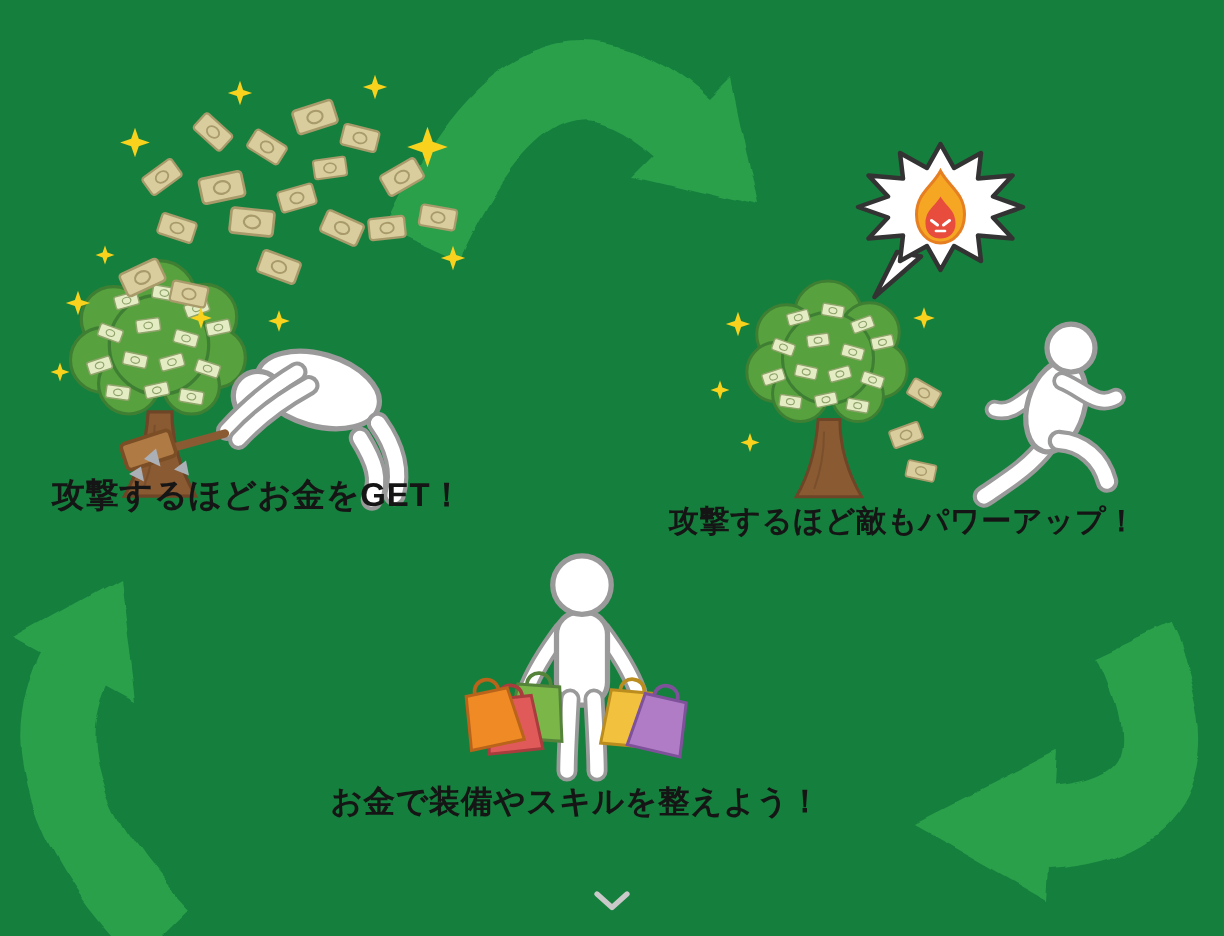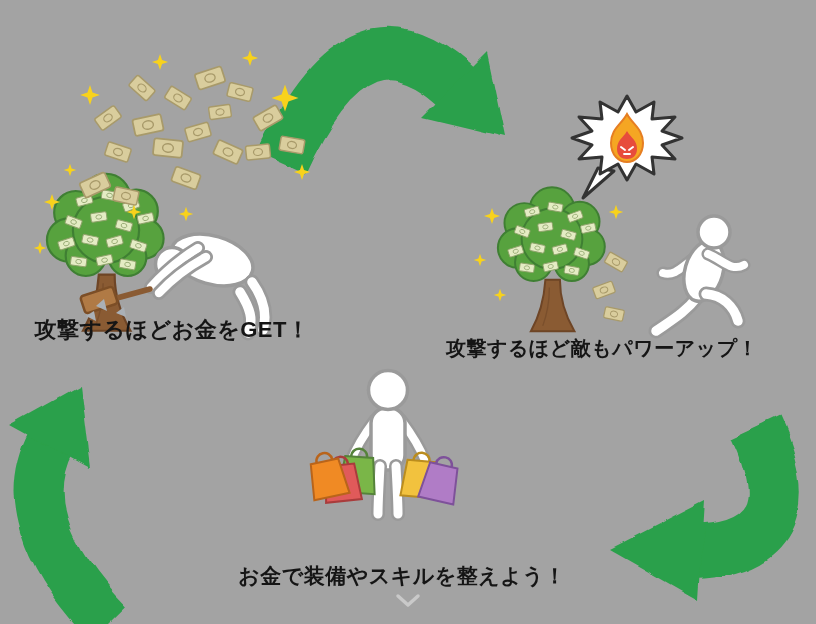--- a/index.html
+++ b/index.html
@@ -1,28 +1,28 @@
 <!DOCTYPE html>
 <html><head>
 <meta charset="utf-8">
 <style>
   html,body{margin:0;padding:0;background:#fff;}
   .canvas{
-    position:relative;width:816px;height:624px;background:#a3a3a3;overflow:hidden;
+    position:relative;width:816px;height:624px;background:#15803d;overflow:hidden;
     font-family:"Liberation Sans","DejaVu Sans",sans-serif;
     text-decoration:underline;
   }
   .scene{position:absolute;left:0;top:0;}
   .caption{
     position:absolute;text-align:center;font-weight:700;color:#151515;
     line-height:1.62;letter-spacing:0.5px;white-space:nowrap;
   }
   .caption-attack{left:0;top:312px;width:344px;font-size:22px;}
   .caption-enemy{left:412px;top:332px;width:380px;font-size:20px;}
-  .caption-shop{left:198px;top:518px;width:408px;font-size:21px;margin-top:41px;}
+  .caption-shop{left:180px;top:518px;width:408px;font-size:21px;}
   .chevron{
     position:absolute;left:392px;top:592px;width:32px;height:20px;cursor:pointer;
   }
 </style>
 </head>
 <body>
 
 <div class="canvas">
 
 <svg class="scene" width="816" height="624" viewBox="0 0 816 624" xmlns="http://www.w3.org/2000/svg">

